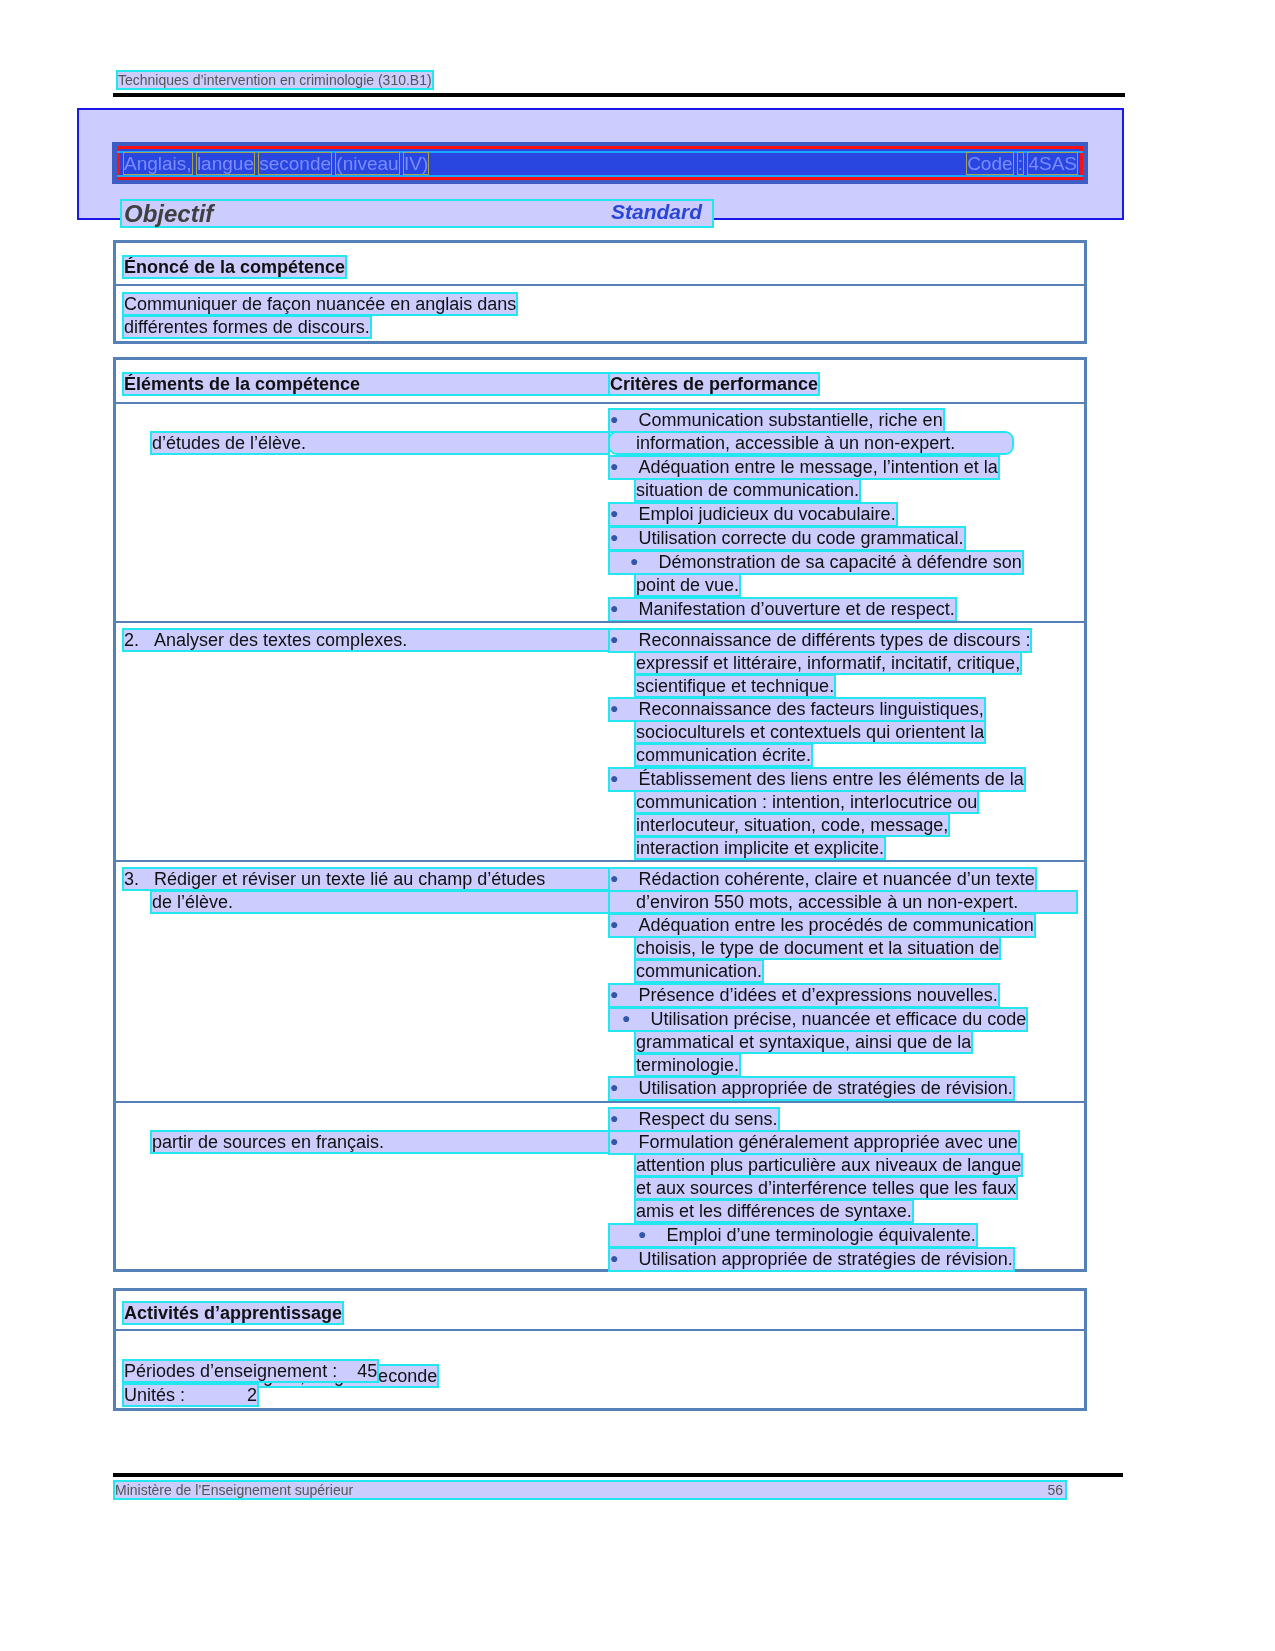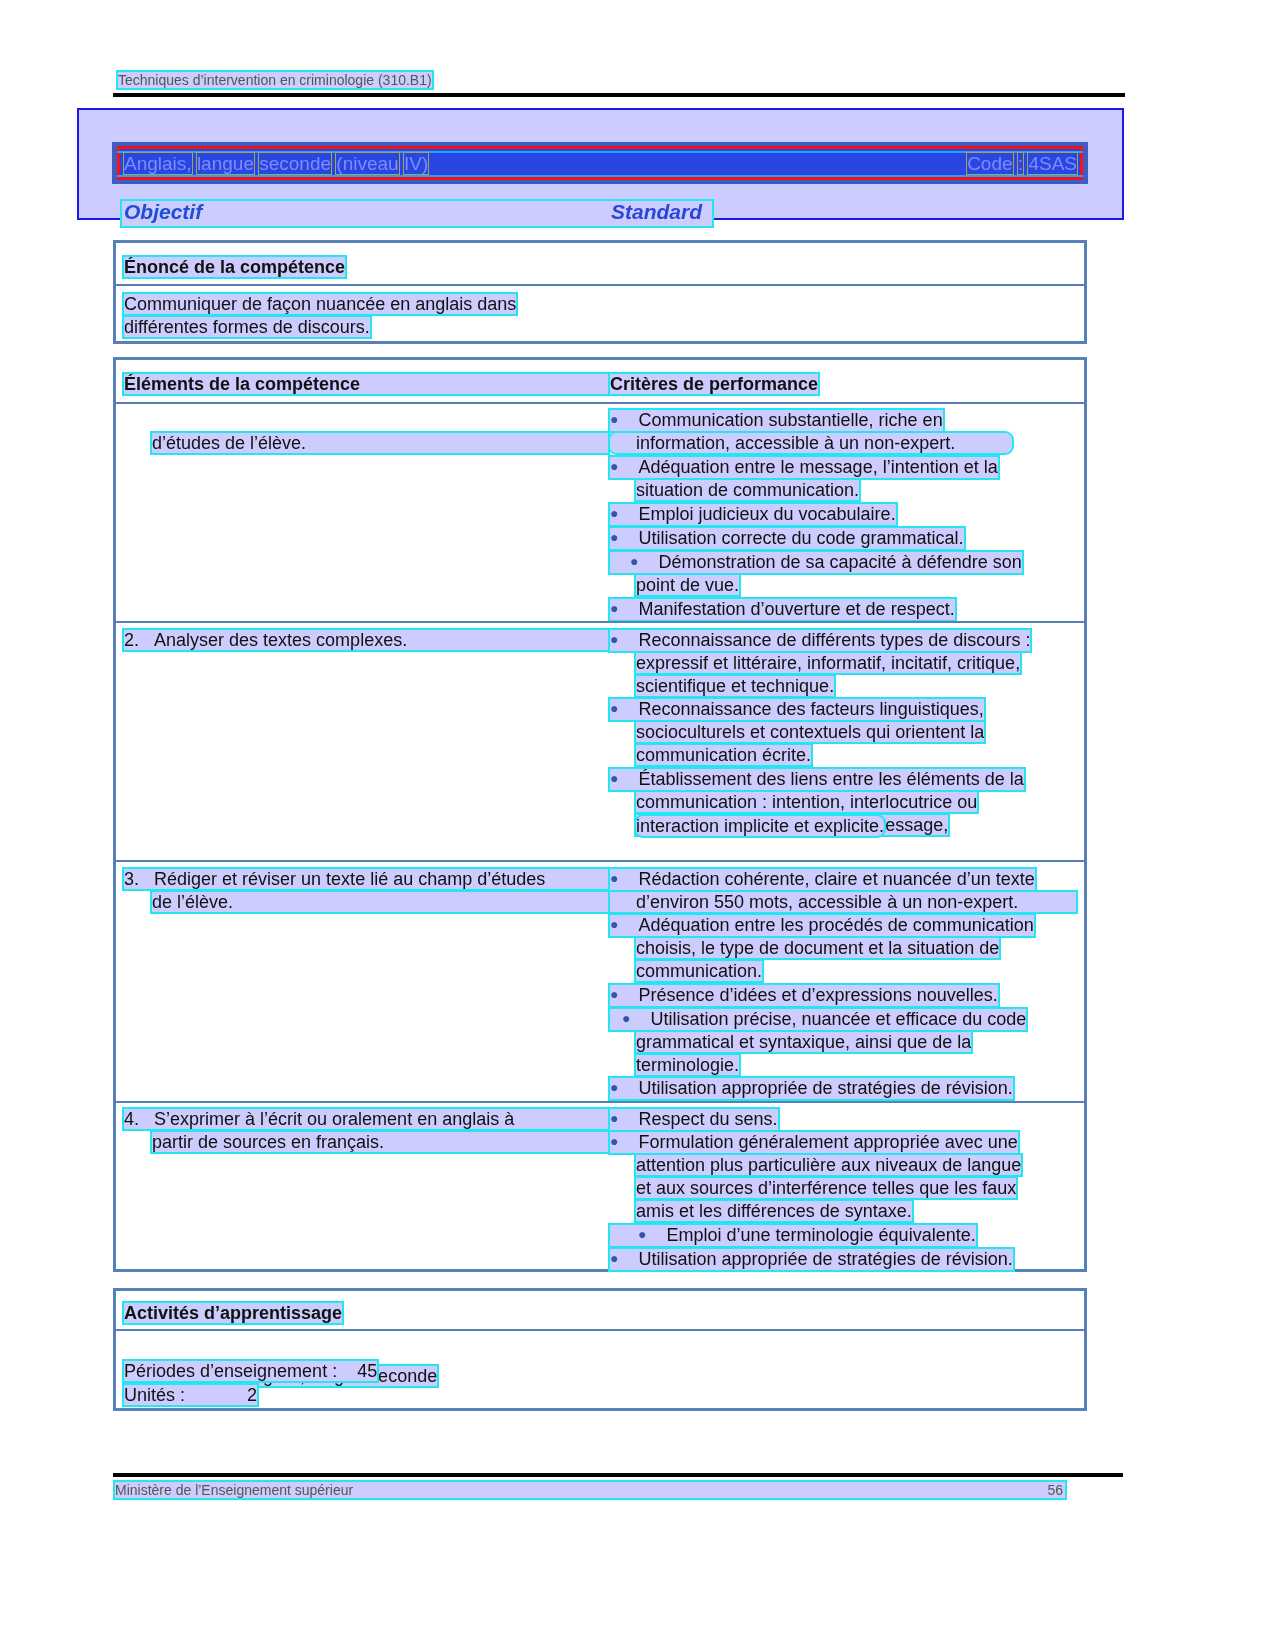--- a/index.html
+++ b/index.html
@@ -14,21 +14,21 @@
 
   
   .band-outer { left:77px; top:108px; width:1047px; height:112px; background:#ccccff; border:2px solid #1a1ae6; box-sizing:border-box; }
   .band-bar { left:112px; top:142px; width:976px; height:42px; background:#3d5cc4; }
   .band-red { left:117px; top:146px; width:966px; height:34px; border:3px solid #ff1010; box-sizing:border-box; background:#2a46e0; }
   .band-line { left:117px; top:151px; width:966px; height:26px; border-top:2px solid #1aa7ff; border-bottom:2px solid #1aa7ff; box-sizing:border-box; }
   .band-title { left:124px; top:153px; font-size:19px; color:#7a8cff; line-height:22px; white-space:nowrap; }
   .band-title span, .band-code span { outline:1px solid #a5a550; }
   .band-code { right:198px; top:153px; font-size:19px; color:#7a8cff; line-height:22px; white-space:nowrap; }
   .obj-row { left:122px; top:201px; width:590px; height:25px; }
-  .obj-label { position:absolute; left:2px; top:-1px; font-size:21px; font-weight:bold; font-style:italic; color:#1d4ed8; }
+  .obj-label { position:absolute; left:2px; top:-1px; font-size:24px; font-weight:bold; font-style:italic; color:#404040; }
   .std-label { position:absolute; left:489px; top:-1px; font-size:21px; font-weight:bold; font-style:italic; color:#2a46d8; }
 
   
   .box { position:absolute; left:113px; width:974px; border:3px solid #5580b8; box-sizing:border-box; background:#fff; }
   .box .sep { position:absolute; left:0; right:0; height:2px; background:#5580b8; }
   .box-title { position:absolute; left:8px; font-size:18px; font-weight:bold; color:#111; line-height:20px; }
   .txt { position:absolute; font-size:18px; line-height:20px; white-space:nowrap; color:#111; }
 
   .bullet { position:absolute; font-size:14px; color:#3355aa; }
 </style>
@@ -89,42 +89,39 @@
   </div>
   <div class="txt hl" style="left:494px;top:270px;"><span class="bullet" style="position:relative;top:-2px;">●</span>&nbsp;&nbsp;&nbsp;&nbsp;<span>Reconnaissance de différents types de discours :</span></div>
   <div class="txt hl" style="left:520px;top:293px;">expressif et littéraire, informatif, incitatif, critique,</div>
   <div class="txt hl" style="left:520px;top:316px;">scientifique et technique.</div>
   <div class="txt hl" style="left:494px;top:339px;"><span class="bullet" style="position:relative;top:-2px;">●</span>&nbsp;&nbsp;&nbsp;&nbsp;<span>Reconnaissance des facteurs linguistiques,</span></div>
   <div class="txt hl" style="left:520px;top:362px;">socioculturels et contextuels qui orientent la</div>
   <div class="txt hl" style="left:520px;top:385px;">communication écrite.</div>
   <div class="txt hl" style="left:494px;top:409px;"><span class="bullet" style="position:relative;top:-2px;">●</span>&nbsp;&nbsp;&nbsp;&nbsp;<span>Établissement des liens entre les éléments de la</span></div>
   <div class="txt hl" style="left:520px;top:432px;">communication : intention, interlocutrice ou</div>
   <div class="txt hl" style="left:520px;top:455px;">interlocuteur, situation, code, message,</div>
-  <div class="txt hl" style="left:520px;top:456px;border-radius:7px;">interaction implicite et explicite.</div>
+  <div class="txt hl" style="left:520px;top:478px;">interaction implicite et explicite.</div>
   <div class="sep" style="top:500px;"></div>
 
   <div class="txt hl" style="left:8px;top:509px;width:484px;">
     <span>3.</span>&nbsp;&nbsp;&nbsp;<span>Rédiger et réviser un texte lié au champ d’études</span>
   </div>
   <div class="txt hl" style="left:36px;top:532px;width:456px;">de l’élève.</div>
   <div class="txt hl" style="left:494px;top:509px;"><span class="bullet" style="position:relative;top:-2px;">●</span>&nbsp;&nbsp;&nbsp;&nbsp;<span>Rédaction cohérente, claire et nuancée d’un texte</span></div>
   <div class="txt hl" style="left:494px;top:532px;width:440px;padding-left:26px;">d’environ 550 mots, accessible à un non-expert.</div>
   <div class="txt hl" style="left:494px;top:555px;"><span class="bullet" style="position:relative;top:-2px;">●</span>&nbsp;&nbsp;&nbsp;&nbsp;<span>Adéquation entre les procédés de communication</span></div>
   <div class="txt hl" style="left:520px;top:578px;">choisis, le type de document et la situation de</div>
   <div class="txt hl" style="left:520px;top:601px;">communication.</div>
   <div class="txt hl" style="left:494px;top:625px;"><span class="bullet" style="position:relative;top:-2px;">●</span>&nbsp;&nbsp;&nbsp;&nbsp;<span>Présence d’idées et d’expressions nouvelles.</span></div>
   <div class="txt hl" style="left:494px;top:649px;padding-left:12px;"><span class="bullet" style="position:relative;top:-2px;">●</span>&nbsp;&nbsp;&nbsp;&nbsp;<span>Utilisation précise, nuancée et efficace du code</span></div>
   <div class="txt hl" style="left:520px;top:672px;">grammatical et syntaxique, ainsi que de la</div>
   <div class="txt hl" style="left:520px;top:695px;">terminologie.</div>
   <div class="txt hl" style="left:494px;top:718px;"><span class="bullet" style="position:relative;top:-2px;">●</span>&nbsp;&nbsp;&nbsp;&nbsp;<span>Utilisation appropriée de stratégies de révision.</span></div>
   <div class="sep" style="top:741px;"></div>
 
-  <div class="txt hl" style="left:8px;top:749px;width:484px;">
-    <span>4.</span>&nbsp;&nbsp;&nbsp;<span>S’exprimer à l’écrit ou oralement en anglais à</span>
-  </div>
   <div class="txt hl" style="left:36px;top:772px;width:456px;">partir de sources en français.</div>
   <div class="txt hl" style="left:494px;top:749px;"><span class="bullet" style="position:relative;top:-2px;">●</span>&nbsp;&nbsp;&nbsp;&nbsp;<span>Respect du sens.</span></div>
   <div class="txt hl" style="left:494px;top:772px;"><span class="bullet" style="position:relative;top:-2px;">●</span>&nbsp;&nbsp;&nbsp;&nbsp;<span>Formulation généralement appropriée avec une</span></div>
   <div class="txt hl" style="left:520px;top:795px;">attention plus particulière aux niveaux de langue</div>
   <div class="txt hl" style="left:520px;top:818px;">et aux sources d’interférence telles que les faux</div>
   <div class="txt hl" style="left:520px;top:841px;">amis et les différences de syntaxe.</div>
   <div class="txt hl" style="left:494px;top:865px;padding-left:28px;"><span class="bullet" style="position:relative;top:-2px;">●</span>&nbsp;&nbsp;&nbsp;&nbsp;<span>Emploi d’une terminologie équivalente.</span></div>
   <div class="txt hl" style="left:494px;top:889px;"><span class="bullet" style="position:relative;top:-2px;">●</span>&nbsp;&nbsp;&nbsp;&nbsp;<span>Utilisation appropriée de stratégies de révision.</span></div>
 </div>
 

